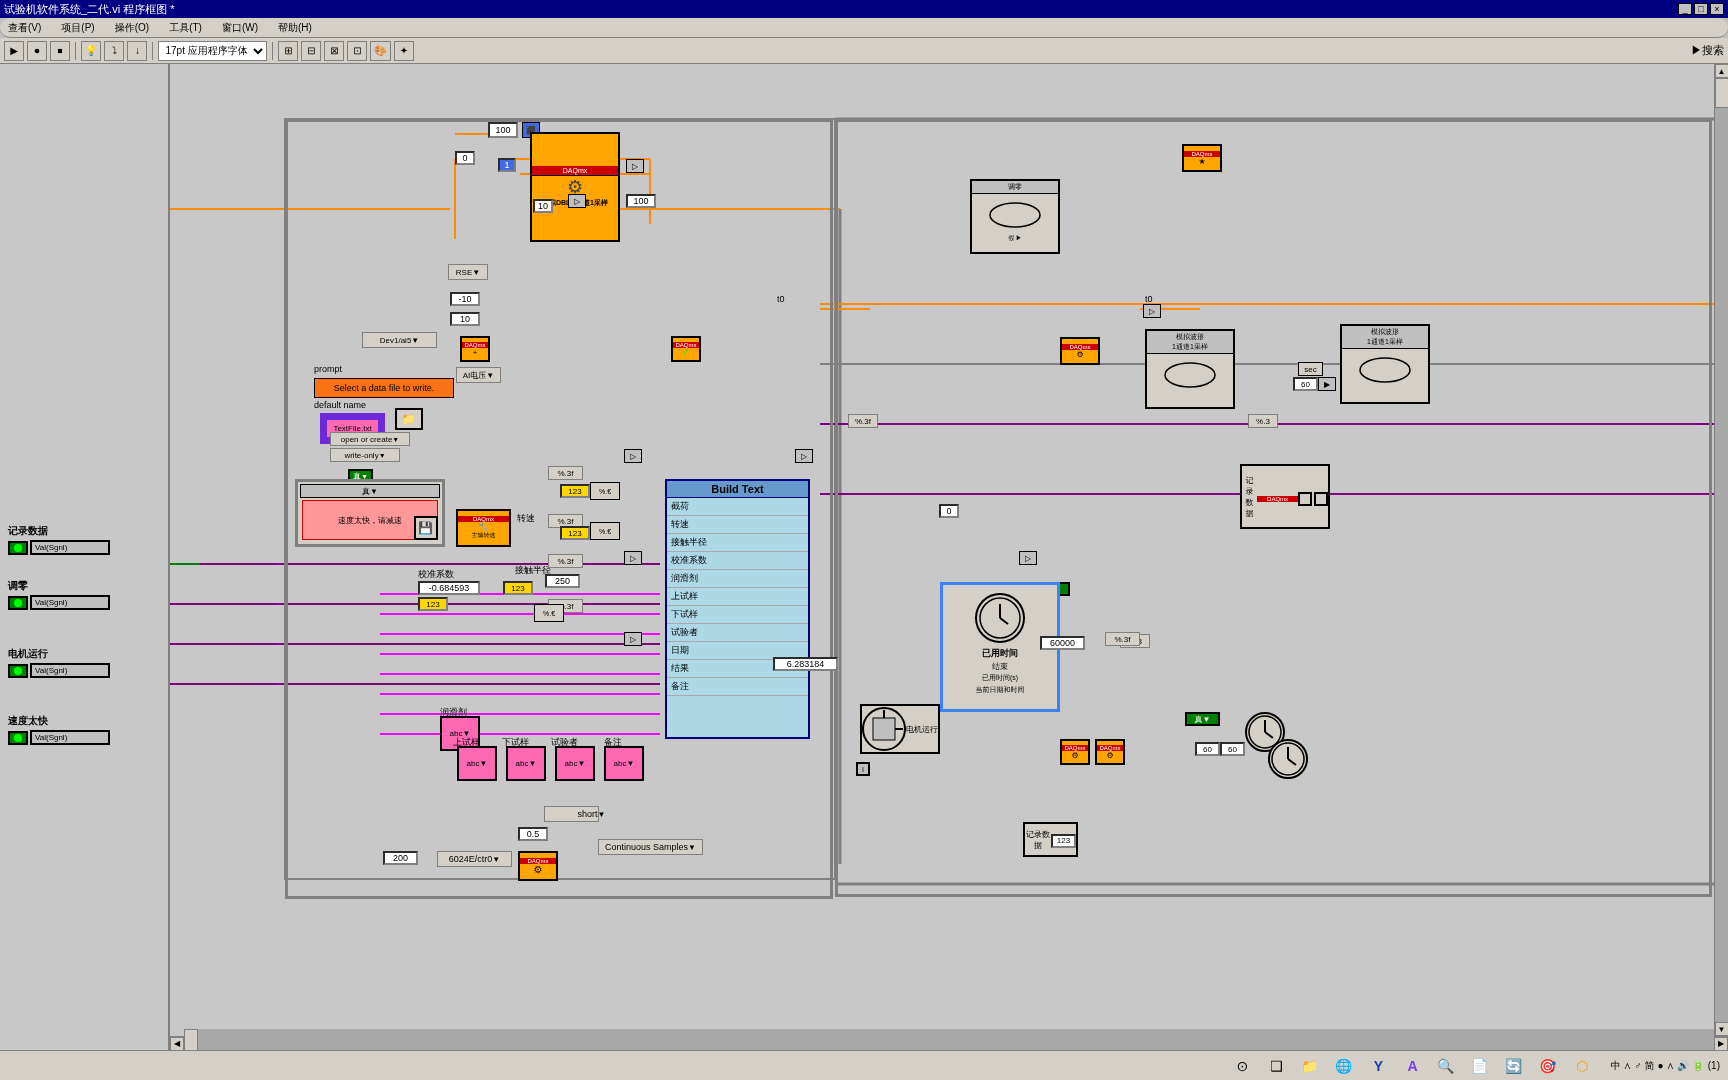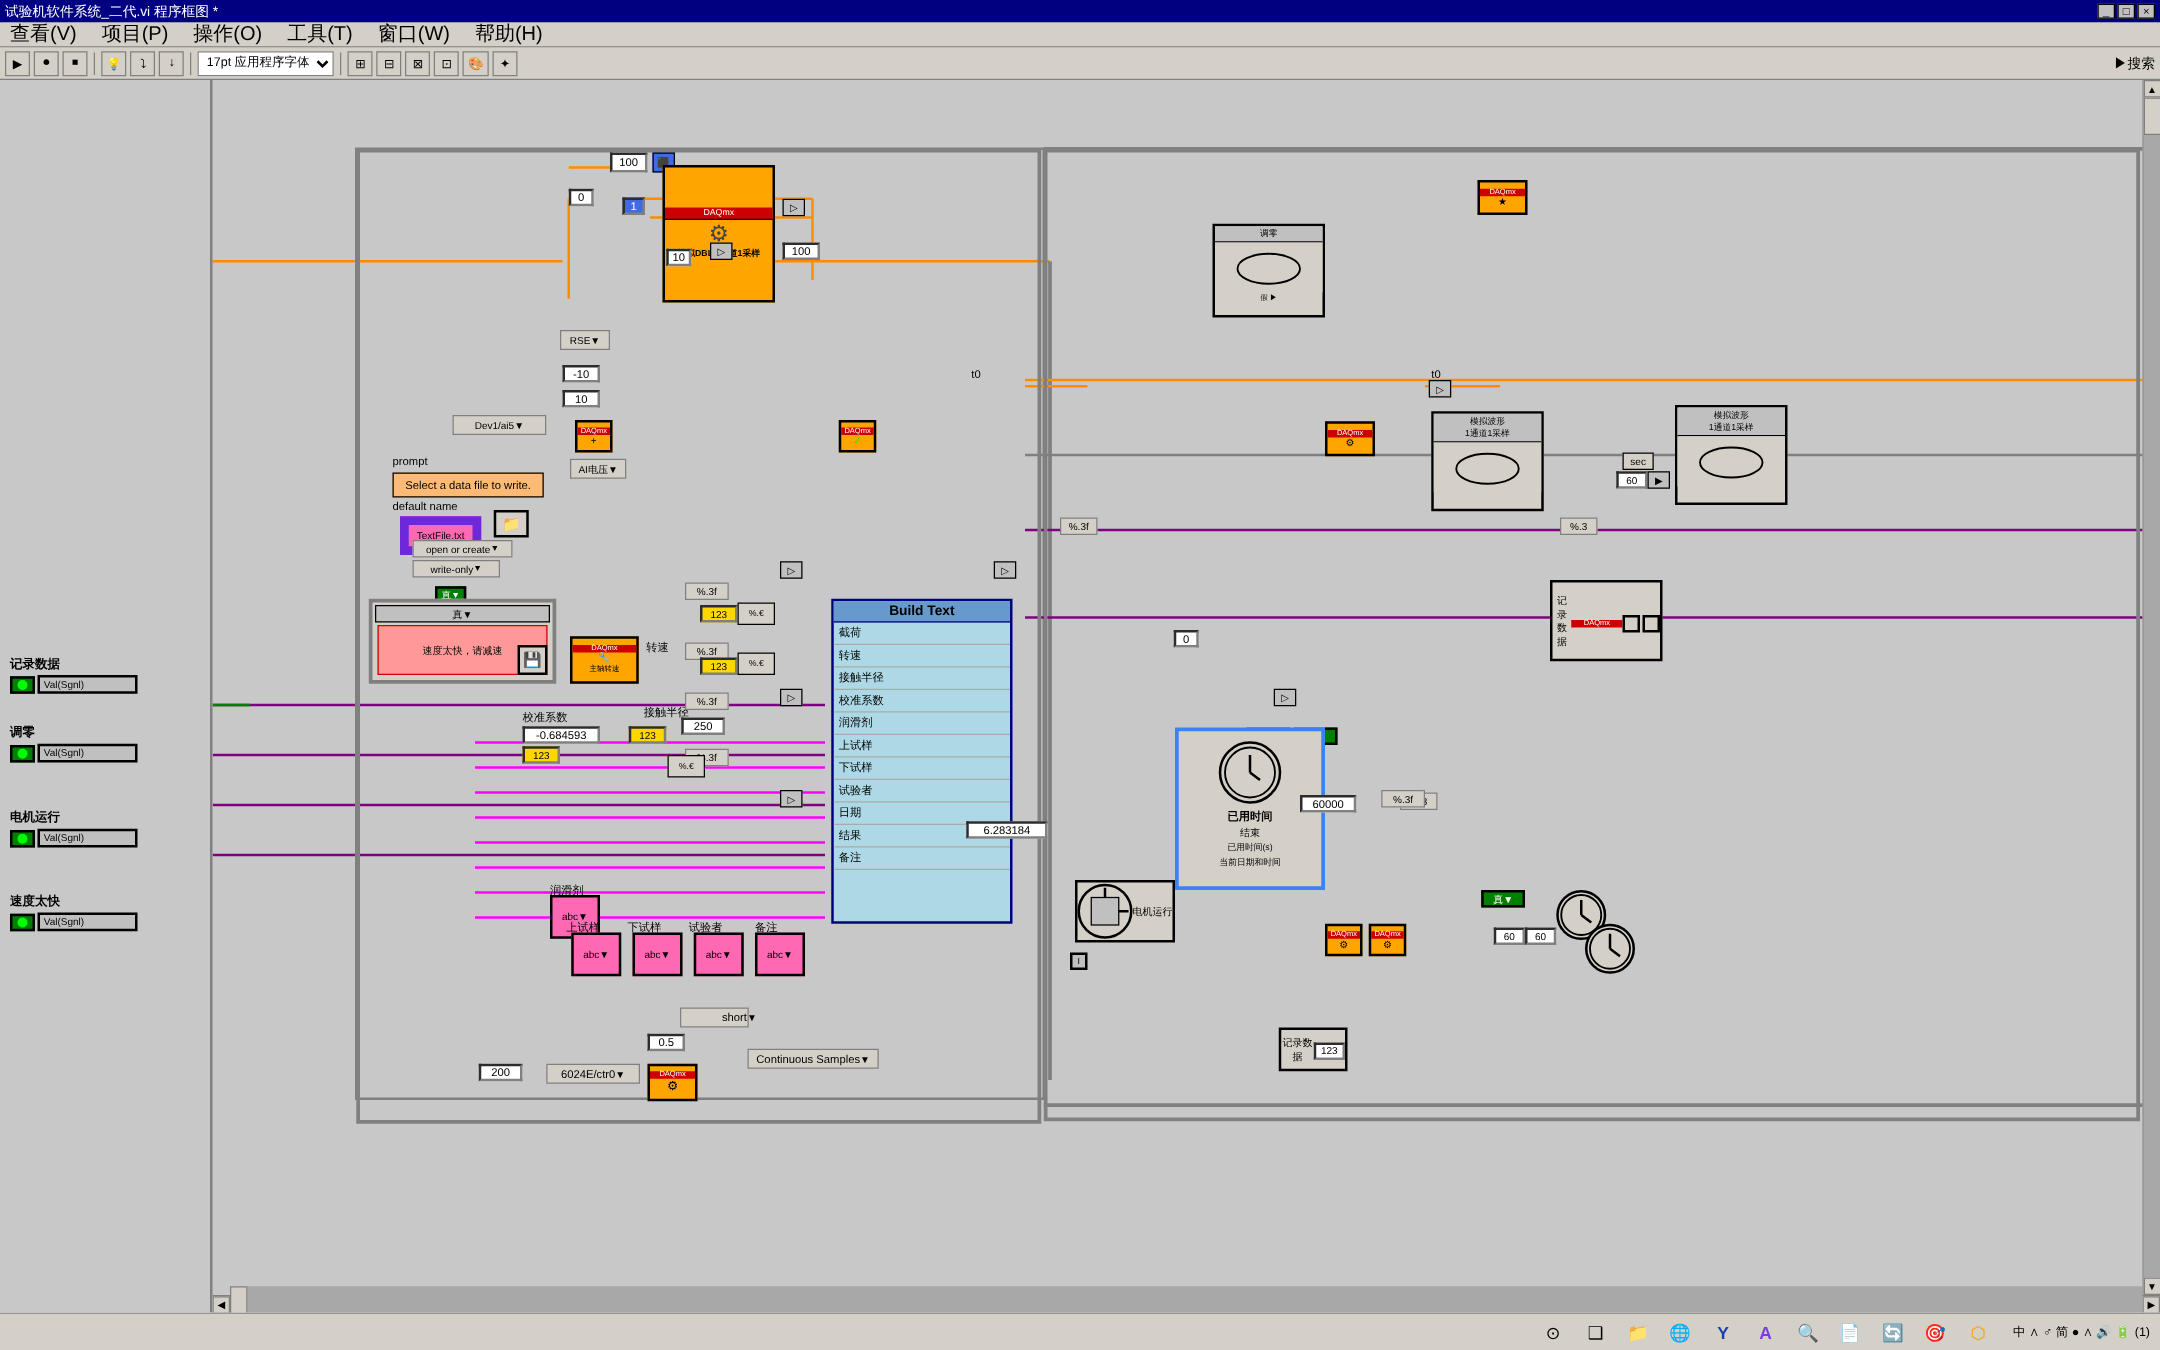--- a/index.html
+++ b/index.html
@@ -44,22 +44,23 @@
 
     
     .menu-bar {
       width: 100%;
       height: 20px;
       background: #d4d0c8;
       display: flex;
       align-items: center;
       padding: 0 4px;
       border-bottom: 1px solid #808080;
-      font-size: 16px;
+      font-size: 10px;
       gap: 12px;
+      border-radius: 10px;
     }
     .menu-item {
       cursor: pointer;
       padding: 2px 4px;
       color: #000;
     }
 
     
     .toolbar {
       width: 100%;
@@ -610,21 +611,21 @@
 
   <div class="daq-block" style="left:671px; top:272px; width:30px; height:26px; font-size:8px;">
     <div style="background:#cc0000; width:100%; color:white; font-size:6px; text-align:center;">DAQmx</div>
     <div style="color:#0f0;">✓</div>
   </div>
 
   <div class="block-label" style="left:314px; top:300px;">
     <span>prompt</span>
   </div>
 
-  <div class="lv-block" style="left:314px; top:314px; width:121px; height:20px; background:#fdba74; border:1px solid #000; font-size:9px;">
+  <div class="lv-block" style="left:314px; top:314px; width:140px; height:20px; background:#f97316; border:1px solid #000; font-size:9px;">
     <span>Select a data file to write.</span>
   </div>
 
   <div class="block-label" style="left:314px; top:336px;">
     <span>default name</span>
   </div>
 
   <div class="small-block" style="left:320px; top:349px; width:65px; height:31px; background:#ff69b4; border:7px solid #6d28d9;">
     <span style="font-size:8px;">TextFile.txt</span>
   </div>

